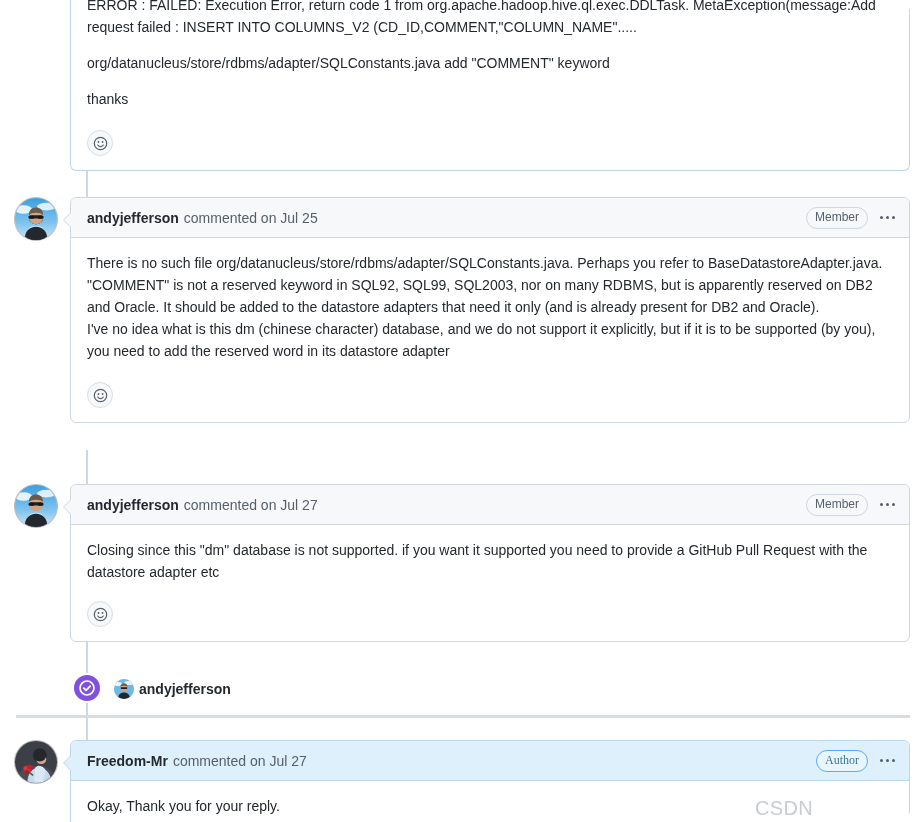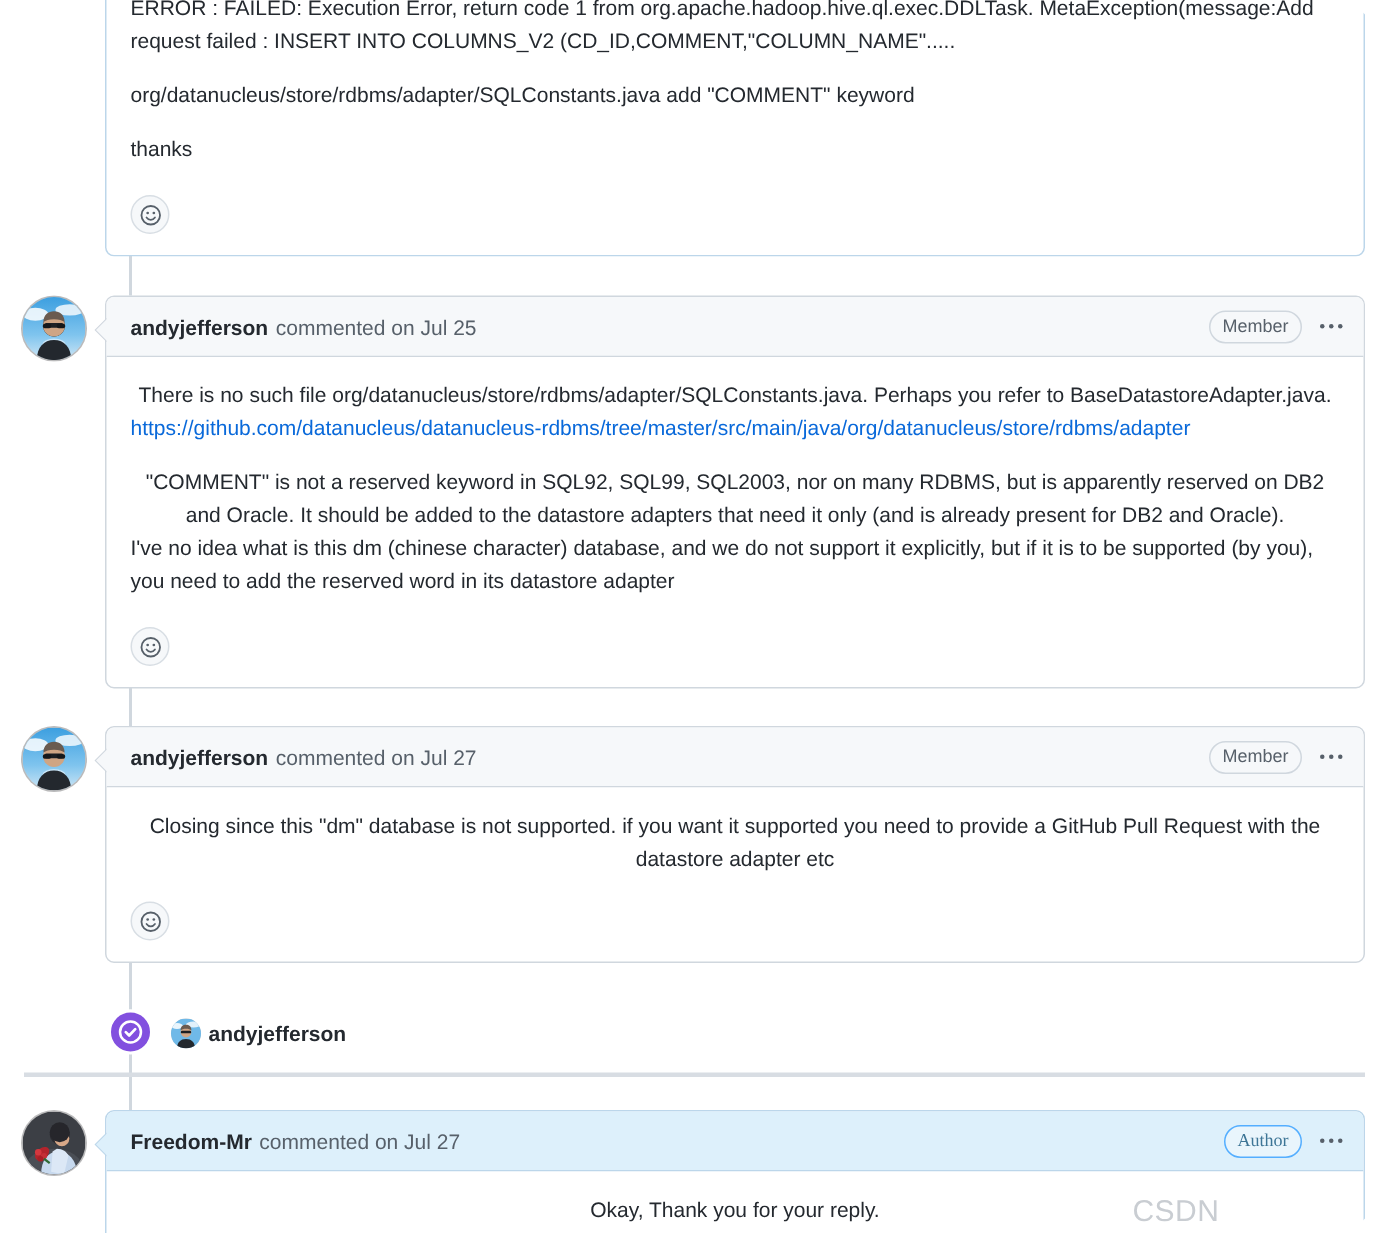--- a/index.html
+++ b/index.html
@@ -131,21 +131,21 @@
     background: #57606a;
   }
 
   .box-body {
     padding: 14px 16px 0 16px;
     font-size: 14px;
     line-height: 22px;
     color: #24292f;
   }
   .box-body p { margin: 0 0 14px 0; }
-  .box-body p.tight { margin-bottom: 0; text-align: center; }
+  .box-body p.tight { margin-bottom: 0; }
   .box-body a { color: #0969da; text-decoration: none; word-break: break-all; }
 
   .reactions {
     padding: 6px 16px 14px 16px;
   }
   .reaction-btn {
     width: 26px; height: 26px;
     border: 1px solid #d8dee4;
     border-radius: 50%;
     background: #f6f8fa;
@@ -264,23 +264,20 @@
         <span class="kebab">
           <i></i>
           <i></i>
           <i></i>
         </span>
       </div>
       <div class="box-body">
         <p class="tight">
           <span>There is no such file org/datanucleus/store/rdbms/adapter/SQLConstants.java. Perhaps you refer to BaseDatastoreAdapter.java.</span>
         </p>
-        <p>
-          <a href="#">https://github.com/datanucleus/datanucleus-rdbms/tree/master/src/main/java/org/datanucleus/store/rdbms/adapter</a>
-        </p>
         <p class="tight">"COMMENT" is not a reserved keyword in SQL92, SQL99, SQL2003, nor on many RDBMS, but is apparently reserved on DB2 and Oracle. It should be added to the datastore adapters that need it only (and is already present for DB2 and Oracle).</p>
         <p>I've no idea what is this dm (chinese character) database, and we do not support it explicitly, but if it is to be supported (by you), you need to add the reserved word in its datastore adapter</p>
       </div>
       <div class="reactions">
         <div class="reaction-btn">
           <svg width="15" height="15" viewBox="0 0 16 16">
             <circle cx="8" cy="8" r="6.6" fill="none" stroke="#57606a" stroke-width="1.3"></circle>
             <circle cx="5.8" cy="6.4" r="0.95" fill="#57606a"></circle>
             <circle cx="10.2" cy="6.4" r="0.95" fill="#57606a"></circle>
             <path d="M5 9.6c.8 1.1 2 1.7 3 1.7s2.2-.6 3-1.7" fill="none" stroke="#57606a" stroke-width="1.25" stroke-linecap="round"></path>

